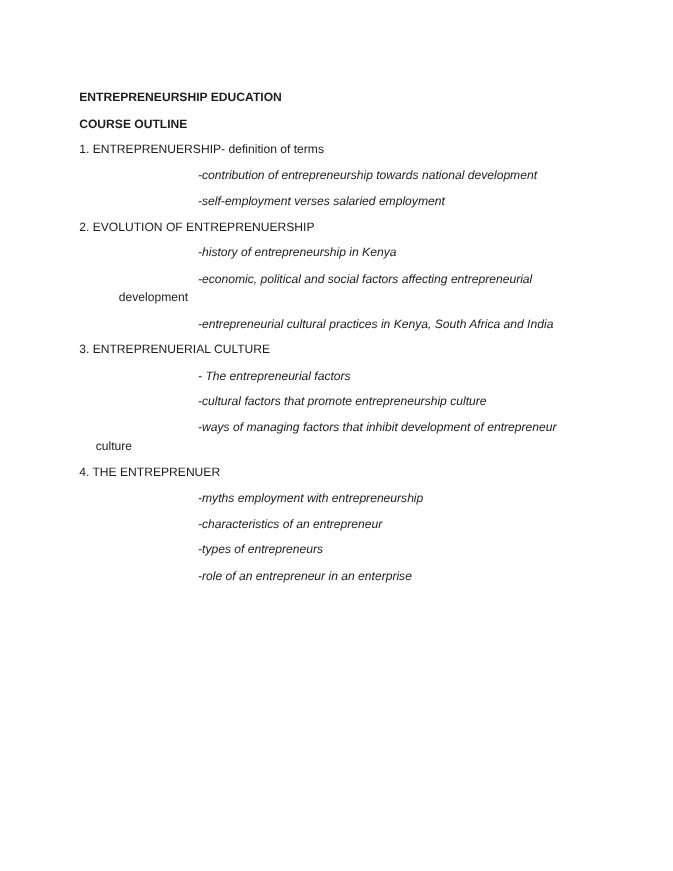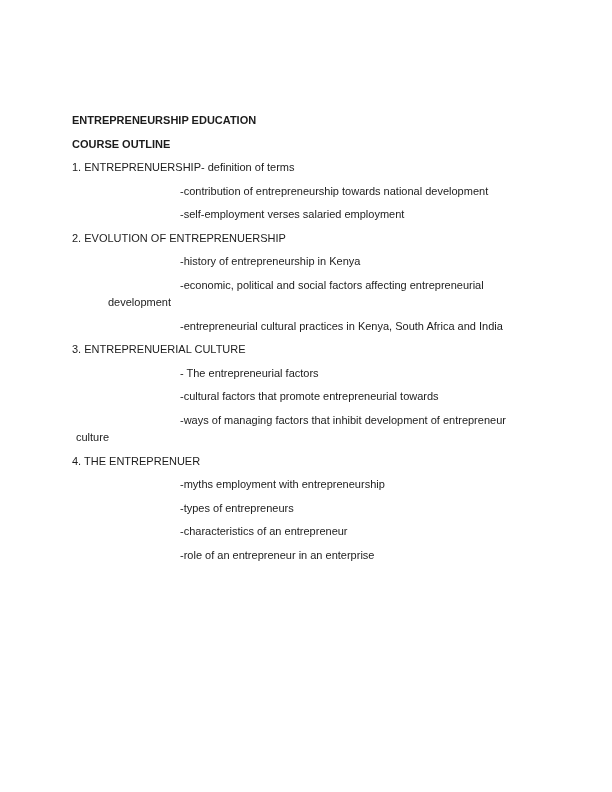--- a/index.html
+++ b/index.html
@@ -5,36 +5,36 @@
   html, body {
     margin: 0;
     padding: 0;
     background: #ffffff;
   }
   .page {
     width: 612px;
     height: 672px;
     background: #ffffff;
     box-sizing: border-box;
-    padding: 112px 60px 0 72px;
+    padding: 81px 60px 0 72px;
     position: relative;
     overflow: hidden;
     font-family: "Liberation Sans", sans-serif;
     font-size: 11px;
     color: #1c1c1c;
   }
   .line {
     margin: 0 0 6px 0;
     line-height: 17.5px;
     white-space: pre;
   }
   .b   { font-weight: bold; }
-  .sub { margin-left: 108px; }   
+  .sub { margin-left: 108px; font-style: italic; }   
   .cont{ margin-left: 36px; }    
-  .flush{ margin-left: 4px; }      
+  .flush{ margin-left: 15px; }      
   .wrap{ margin-bottom: 0; }     
 </style>
 </head>
 <body>
 
 <div class="page">
   <p class="line b">ENTREPRENEURSHIP EDUCATION</p>
   <p class="line b">COURSE OUTLINE</p>
 
   <p class="line">1. ENTREPRENUERSHIP- definition of terms</p>
@@ -42,22 +42,22 @@
   <p class="line sub">-self-employment verses salaried employment</p>
 
   <p class="line">2. EVOLUTION OF ENTREPRENUERSHIP</p>
   <p class="line sub">-history of entrepreneurship in Kenya</p>
   <p class="line sub wrap">-economic, political and social factors affecting entrepreneurial</p>
   <p class="line cont">development</p>
   <p class="line sub">-entrepreneurial cultural practices in Kenya, South Africa and India</p>
 
   <p class="line">3. ENTREPRENUERIAL CULTURE</p>
   <p class="line sub">- The entrepreneurial factors</p>
-  <p class="line sub">-cultural factors that promote entrepreneurial towards</p>
+  <p class="line sub">-cultural factors that promote entrepreneurship culture</p>
   <p class="line sub wrap">-ways of managing factors that inhibit development of entrepreneur</p>
   <p class="line flush">culture</p>
 
   <p class="line">4. THE ENTREPRENUER</p>
   <p class="line sub">-myths employment with entrepreneurship</p>
+  <p class="line sub">-characteristics of an entrepreneur</p>
   <p class="line sub">-types of entrepreneurs</p>
-  <p class="line sub">-characteristics of an entrepreneur</p>
   <p class="line sub">-role of an entrepreneur in an enterprise</p>
 </div>
 
 </body></html>

